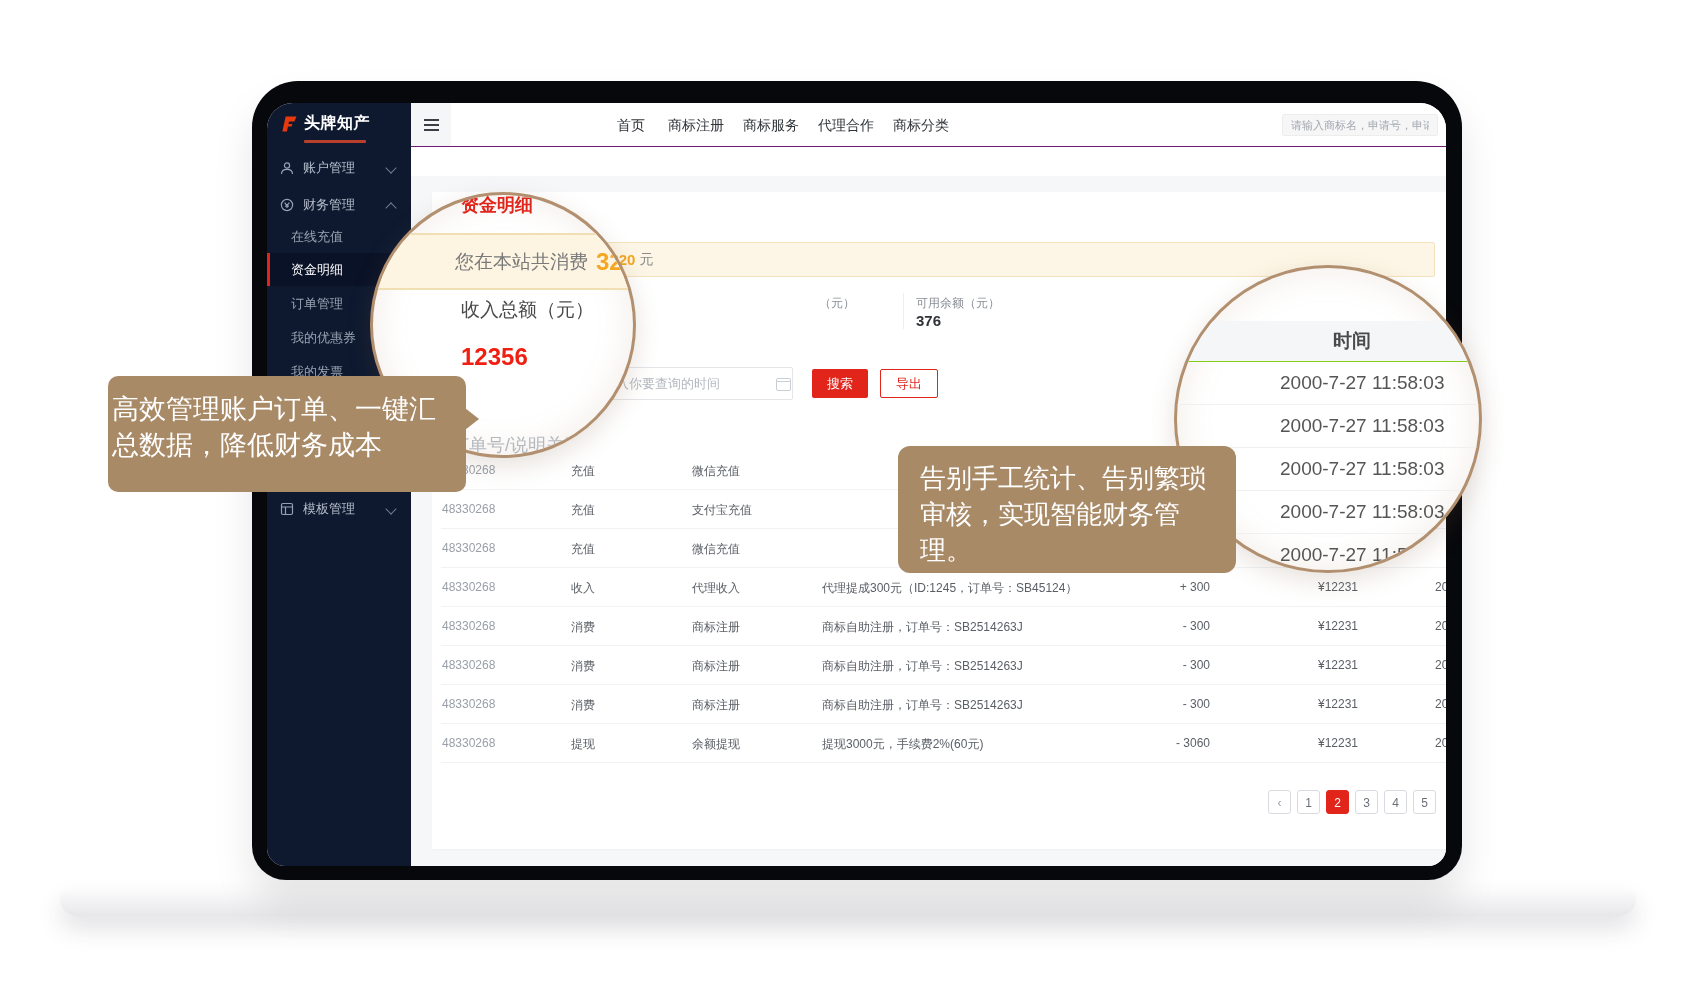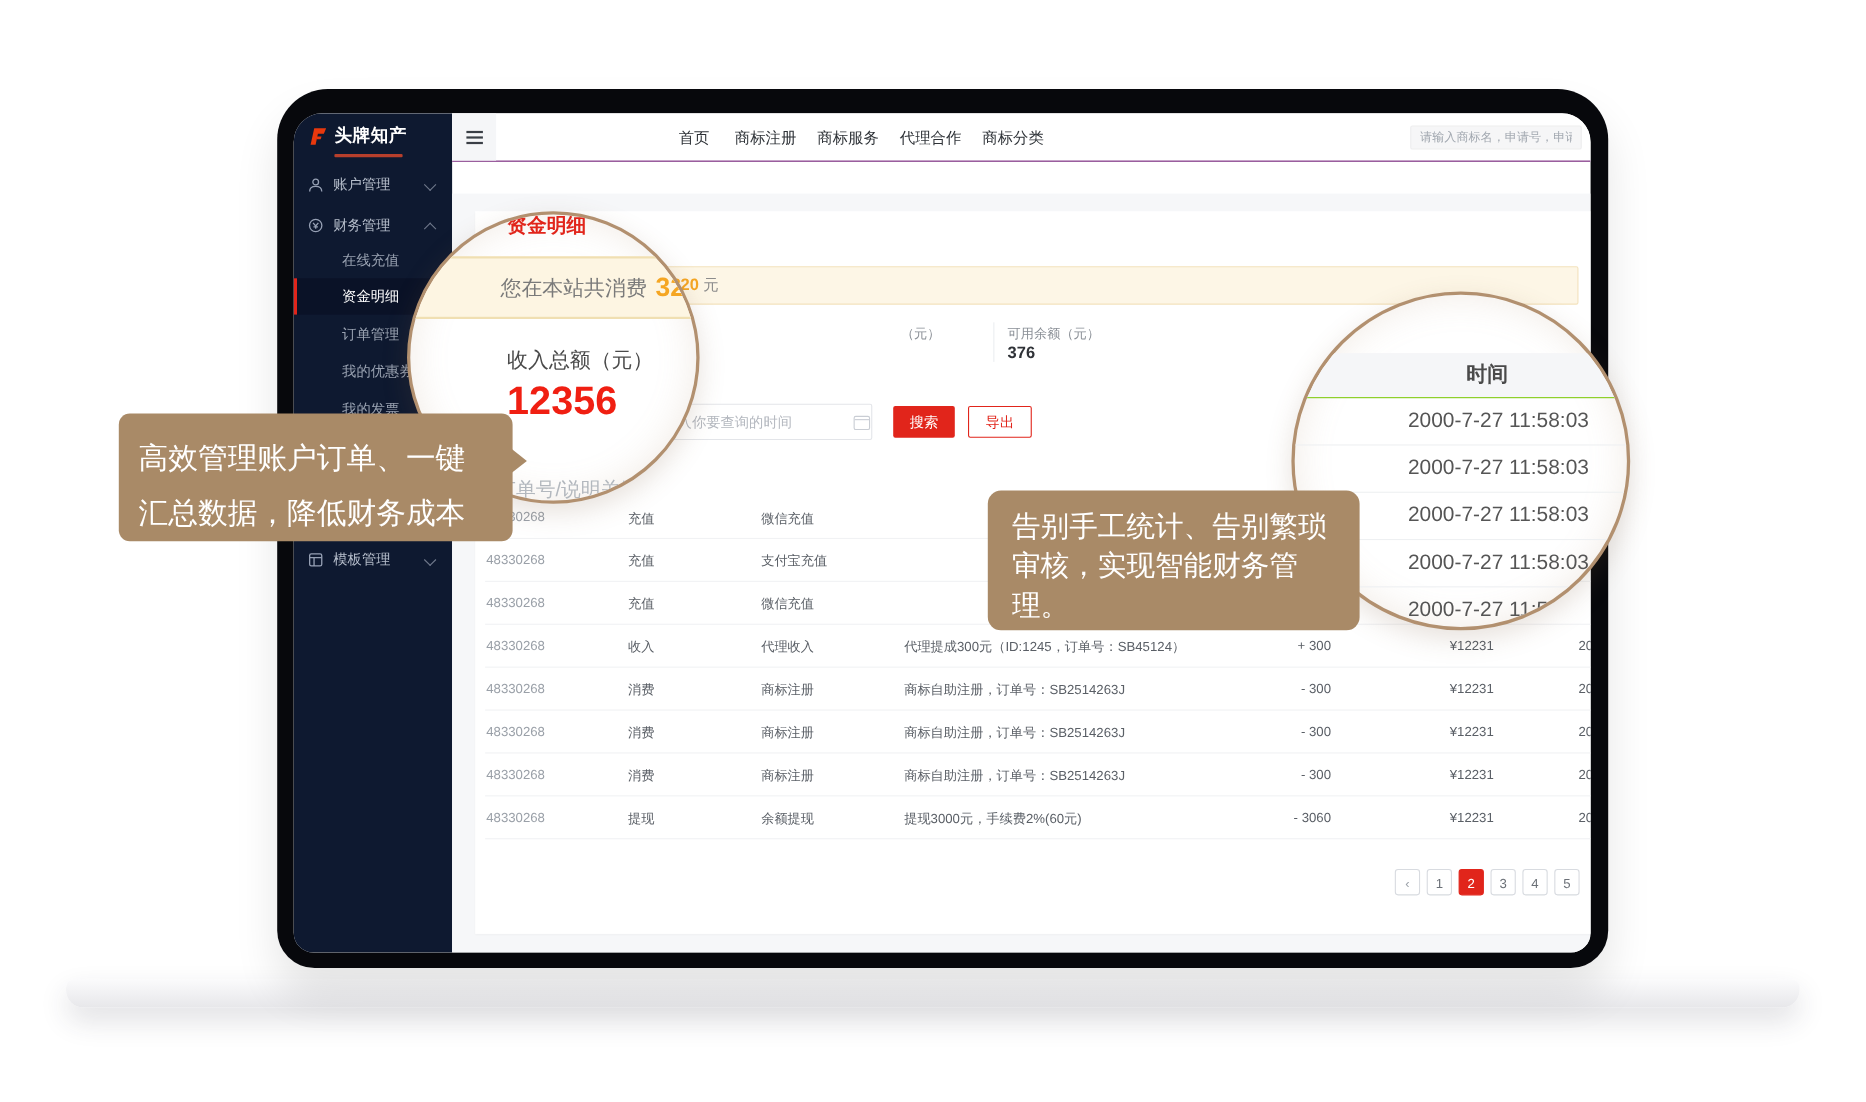--- a/index.html
+++ b/index.html
@@ -13,21 +13,21 @@
   .screen{position:absolute;left:15px;top:22px;width:1179px;height:763px;background:#fff;overflow:hidden;
           border-radius:26px 26px 18px 18px;}
   
   .sidebar{position:absolute;left:0;top:0;width:144px;height:763px;background:#0e1930;}
   .logo{position:absolute;left:12px;top:10px;display:flex;align-items:center;gap:5px;}
   .logo-text{color:#fff;font-size:16px;font-weight:800;letter-spacing:.5px;}
   .logo-strip{position:absolute;left:37px;top:37px;width:62px;height:3px;background:#d5472b;opacity:.85;border-radius:1px;}
   .sitem{position:absolute;left:0;width:144px;height:33px;display:flex;align-items:center;color:#b7bfcc;font-size:13px;cursor:pointer;}
   .sitem .ic{width:15px;margin-left:13px;margin-right:8px;display:flex;align-items:center;}
   .sitem .lbl{flex:1;}
-  .sitem.child{padding-left:44px;color:#99a2b1;}
+  .sitem.child{padding-left:24px;color:#99a2b1;}
   .sitem.child .lbl{flex:none;}
   .sitem.active{background:#0a1227;color:#fff;}
   .sitem.active .bar{position:absolute;left:0;top:0;width:3px;height:33px;background:#e1251b;}
   .cv{width:7px;height:7px;border-right:1.5px solid #70798c;border-bottom:1.5px solid #70798c;display:inline-block;transform:rotate(45deg);margin-right:16px;}
   .cv.up{transform:rotate(225deg);margin-top:6px;}
   
   .navbar{position:absolute;left:144px;top:0;width:1035px;height:43px;background:#fff;border-bottom:1px solid #701a75;}
   .hamb{position:absolute;left:0;top:0;width:40px;height:43px;background:#f5f6f8;display:flex;flex-direction:column;justify-content:center;align-items:center;gap:3px;cursor:pointer;}
   .hamb i{width:15px;height:2px;background:#3a3f46;display:block;}
   .nlink{position:absolute;top:14px;transform:translateX(-50%);font-size:14px;color:#2f3338;cursor:pointer;}
@@ -70,31 +70,31 @@
   .pbox{width:23px;height:24px;line-height:24px;text-align:center;border:1px solid #d8dbe0;border-radius:3px;font-size:12px;color:#6b7077;background:#fff;box-sizing:border-box;cursor:pointer;}
   .pbox.prev{color:#9aa0a8;}
   .pbox.on{background:#e1251b;border-color:#e1251b;color:#fff;}
   
   .circle{position:absolute;border-radius:50%;background:#fff;border:3px solid #b2906f;overflow:hidden;
           box-shadow:inset 0 0 34px rgba(176,144,111,.18), 0 8px 24px rgba(120,90,60,.18);z-index:5;}
   .mleft{left:370px;top:192px;width:260px;height:260px;}
   .mleft .mtab{position:absolute;left:88px;top:-2px;font-size:18px;font-weight:700;color:#e1251b;}
   .mleft .strip{position:absolute;left:-10px;top:38px;width:300px;height:57px;background:#fdf5e2;border-top:2px solid #f0dfb2;border-bottom:2px solid #f0dfb2;display:flex;align-items:center;padding-left:92px;box-sizing:border-box;font-size:19px;color:#7a7a7a;white-space:nowrap;}
   .mleft .strip b{color:#f5a623;font-size:24px;margin-left:8px;font-weight:700;}
-  .mleft .inc-l{position:absolute;left:88px;top:120px;font-size:19px;color:#4a4a4a;}
-  .mleft .inc-v{position:absolute;left:88px;top:148px;font-size:36px;font-weight:800;color:#f01f12;}
+  .mleft .inc-l{position:absolute;left:88px;top:102px;font-size:19px;color:#4a4a4a;}
+  .mleft .inc-v{position:absolute;left:88px;top:148px;font-size:24px;font-weight:800;color:#f01f12;}
   .mleft .snip{position:absolute;left:78px;top:238px;font-size:18px;color:#b3b8be;white-space:nowrap;}
   .mright{left:1174px;top:265px;width:302px;height:302px;}
   .mright .thd{position:absolute;left:-10px;top:53px;width:330px;height:40px;background:#f5f6f8;border-bottom:1px solid #84cc16;line-height:40px;}
   .mright .thd b{margin-left:166px;font-size:19px;color:#4a4a4a;font-weight:600;}
   .mright .trw{position:absolute;left:-10px;width:330px;height:43px;border-bottom:1px solid #eef0f2;line-height:43px;font-size:19px;color:#555;}
   .mright .trw span{margin-left:113px;white-space:nowrap;}
   
   .callout{position:absolute;background:#a98a67;color:#fff;z-index:6;box-sizing:border-box;}
-  .cleft{left:108px;top:376px;width:358px;height:116px;border-radius:10px;font-size:27px;line-height:50px;padding:15px 18px;}
+  .cleft{left:108px;top:376px;width:358px;height:116px;border-radius:10px;font-size:27px;line-height:36px;padding:15px 4px;}
   .cleft .arrow{position:absolute;right:-13px;top:32px;width:0;height:0;border-top:11px solid transparent;border-bottom:11px solid transparent;border-left:14px solid #a98a67;}
   .cright{left:898px;top:446px;width:338px;height:127px;border-radius:12px;font-size:26px;line-height:36px;padding:14px 22px;}
   svg{display:block;}
 </style>
 </head>
 <body>
 
 <div>
   <div class="base"></div>
   <div class="frame">

